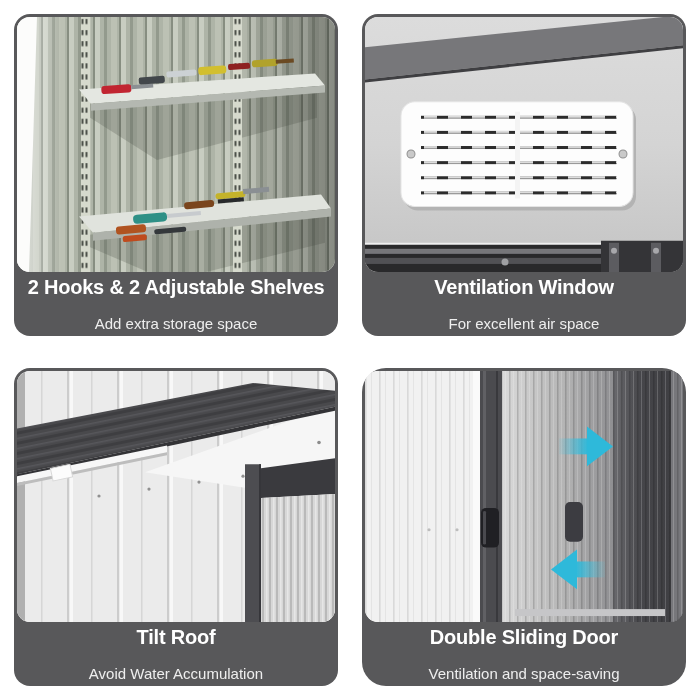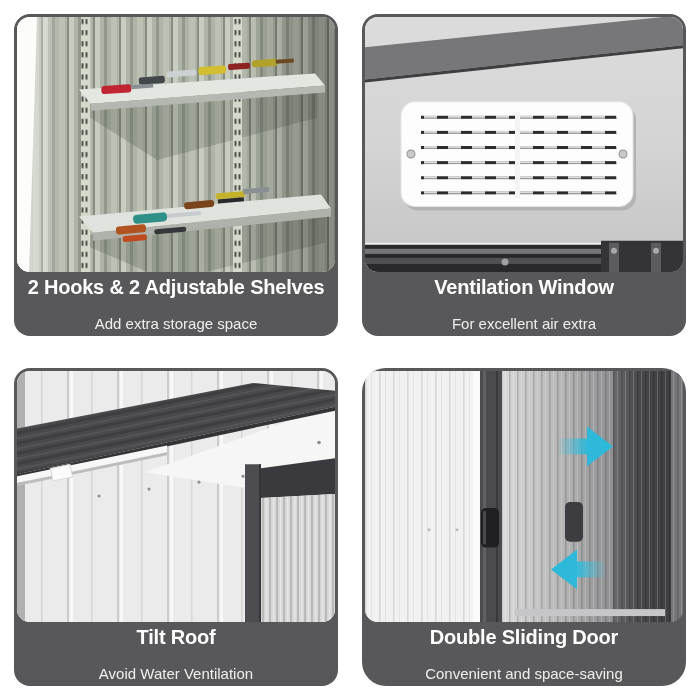--- a/index.html
+++ b/index.html
@@ -153,21 +153,21 @@
           <rect x="236" y="222" width="82" height="31" fill="#343437"></rect>
           <rect x="244" y="224" width="10" height="29" fill="#5c5c60"></rect>
           <rect x="286" y="224" width="10" height="29" fill="#5c5c60"></rect>
           <circle cx="249" cy="232" r="3" fill="#a8a8ab"></circle>
           <circle cx="291" cy="232" r="3" fill="#a8a8ab"></circle>
         </g>
       </svg>
     </div>
     <div class="caption">
       <div class="title">Ventilation Window</div>
-      <div class="subtitle">For excellent air extra</div>
+      <div class="subtitle">For excellent air space</div>
     </div>
   </div>
 
   <div class="card c3">
     <div class="photo">
       <svg viewBox="0 0 318 253" preserveAspectRatio="none">
         <defs>
           <pattern id="panel3" width="50" height="8" patternUnits="userSpaceOnUse">
             <rect width="50" height="8" fill="#ebebeb"></rect>
             <rect width="2" height="8" fill="#cccccc"></rect>
@@ -204,21 +204,21 @@
           <circle cx="226" cy="106" r="1.6" fill="#909090"></circle>
         </g>
         <rect x="228" y="94" width="16" height="159" fill="#4d4d51"></rect>
         <rect x="242" y="94" width="2" height="159" fill="#36363a"></rect>
         <polygon points="244,98 318,88 318,124 244,128" fill="#3a3a3e"></polygon>
         <polygon points="244,128 318,124 318,253 244,253" fill="url(#corr3)"></polygon>
       </svg>
     </div>
     <div class="caption">
       <div class="title">Tilt Roof</div>
-      <div class="subtitle">Avoid Water Ventilation</div>
+      <div class="subtitle">Avoid Water Accumulation</div>
     </div>
   </div>
 
   <div class="card c4">
     <div class="photo">
       <svg viewBox="0 0 318 253" preserveAspectRatio="none">
         <defs>
           <pattern id="wcorr4" width="14" height="8" patternUnits="userSpaceOnUse">
             <rect width="14" height="8" fill="#f1f1f1"></rect>
             <rect width="1.6" height="8" fill="#d9d9d9"></rect>
@@ -270,17 +270,17 @@
           <polygon class="arrow-head" points="222,56 222,96 248,76"></polygon>
         </g>
         <g>
           <rect x="212" y="192" width="28" height="16" fill="url(#cyL)"></rect>
           <polygon class="arrow-head" points="212,180 212,220 186,200"></polygon>
         </g>
       </svg>
     </div>
     <div class="caption">
       <div class="title">Double Sliding Door</div>
-      <div class="subtitle">Convenient and space-saving</div>
+      <div class="subtitle">Ventilation and space-saving</div>
     </div>
   </div>
 
 </div>
 
 </body></html>

